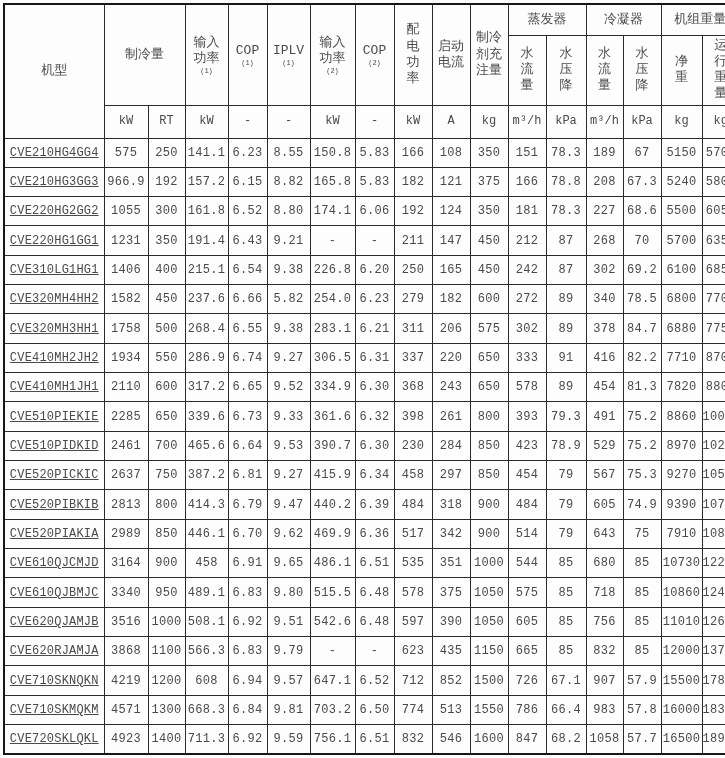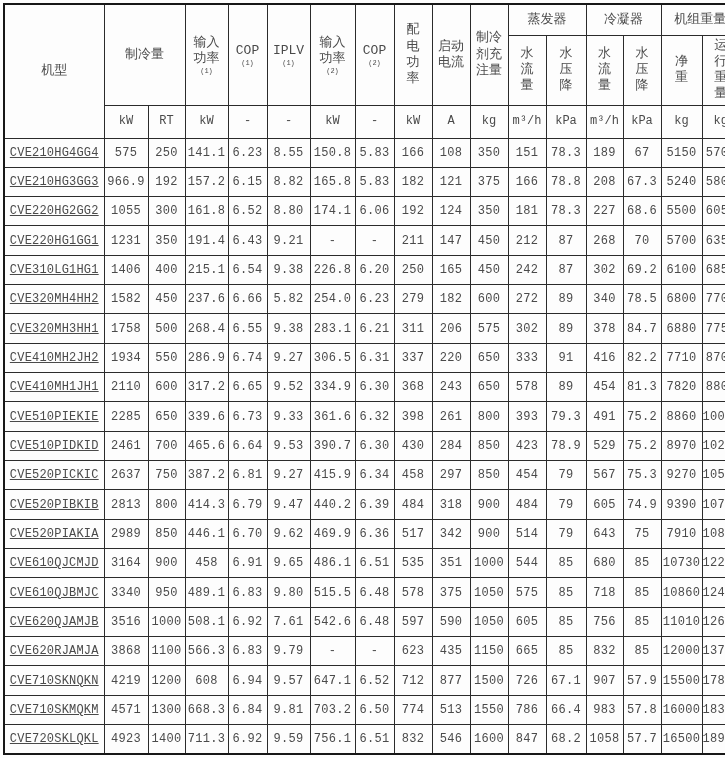--- a/index.html
+++ b/index.html
@@ -332,21 +332,21 @@
         </tr>
         <tr>
           <td>CVE510PIDKID</td>
           <td>2461</td>
           <td>700</td>
           <td>465.6</td>
           <td>6.64</td>
           <td>9.53</td>
           <td>390.7</td>
           <td>6.30</td>
-          <td>430</td>
+          <td>230</td>
           <td>284</td>
           <td>850</td>
           <td>423</td>
           <td>78.9</td>
           <td>529</td>
           <td>75.2</td>
           <td>8970</td>
           <td>10250</td>
         </tr>
         <tr>
@@ -443,25 +443,25 @@
           <td>85</td>
           <td>10860</td>
           <td>12400</td>
         </tr>
         <tr>
           <td>CVE620QJAMJB</td>
           <td>3516</td>
           <td>1000</td>
           <td>508.1</td>
           <td>6.92</td>
-          <td>7.61</td>
+          <td>9.51</td>
           <td>542.6</td>
           <td>6.48</td>
           <td>597</td>
-          <td>590</td>
+          <td>390</td>
           <td>1050</td>
           <td>605</td>
           <td>85</td>
           <td>756</td>
           <td>85</td>
           <td>11010</td>
           <td>12600</td>
         </tr>
         <tr>
           <td>CVE620RJAMJA</td>
@@ -485,21 +485,21 @@
         <tr>
           <td>CVE710SKNQKN</td>
           <td>4219</td>
           <td>1200</td>
           <td>608</td>
           <td>6.94</td>
           <td>9.57</td>
           <td>647.1</td>
           <td>6.52</td>
           <td>712</td>
-          <td>877</td>
+          <td>852</td>
           <td>1500</td>
           <td>726</td>
           <td>67.1</td>
           <td>907</td>
           <td>57.9</td>
           <td>15500</td>
           <td>17800</td>
         </tr>
         <tr>
           <td>CVE710SKMQKM</td>

